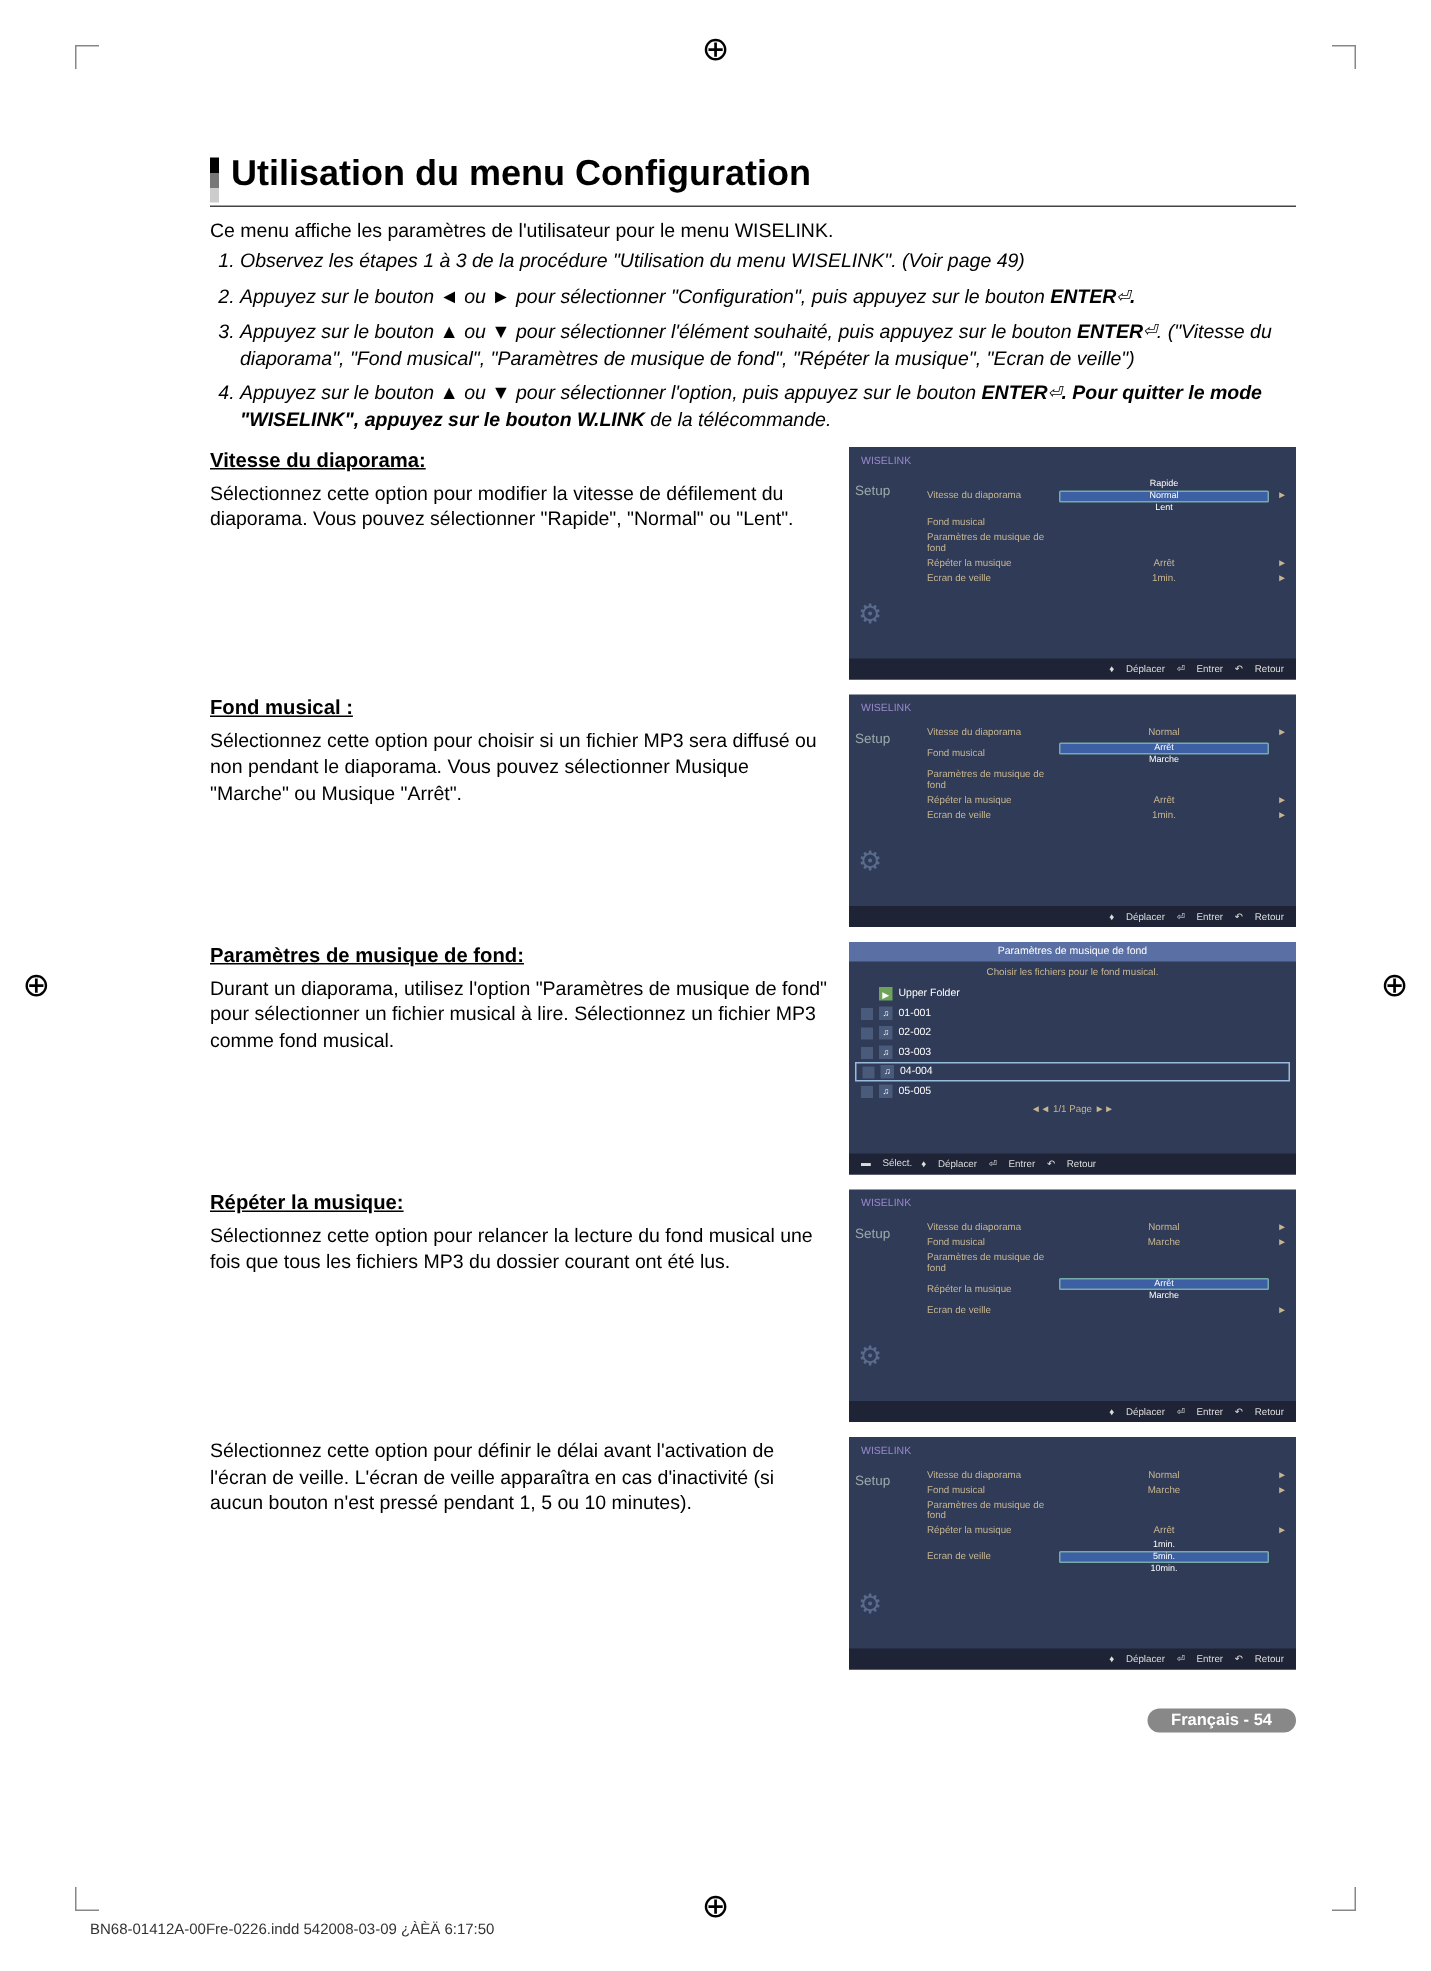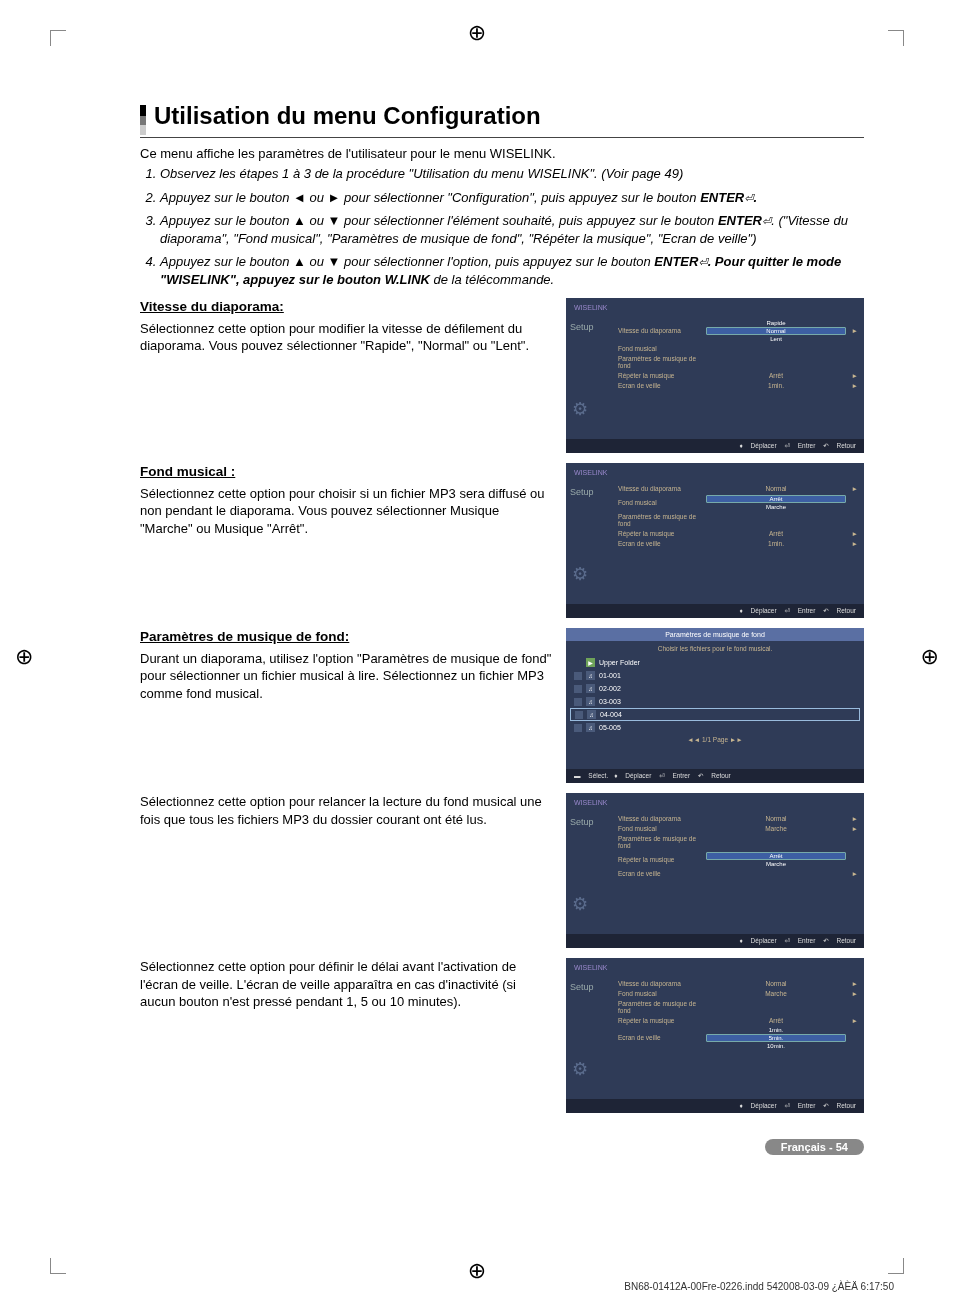--- a/index.html
+++ b/index.html
@@ -205,21 +205,21 @@
     border-radius:10px;
   }
   .doc-footer {
     position:absolute;
     bottom:22px;
     left:60px;
     right:60px;
     font-size:10px;
     color:#333;
     display:flex;
-    justify-content:flex-end;
+    justify-content:flex-start;
   }
 </style>
 </head>
 <body>
 
 <div class="page">
   <span class="reg top">⊕</span>
   <span class="reg bottom">⊕</span>
   <span class="reg left">⊕</span>
   <span class="reg right">⊕</span>
@@ -395,20 +395,21 @@
           <span style="float:left;margin-left:0">▬ <span>Sélect.</span></span>
           <span>♦ <span>Déplacer</span></span>
           <span>⏎ <span>Entrer</span></span>
           <span>↶ <span>Retour</span></span>
         </div>
       </div>
     </div>
 
     <div class="section">
       <div class="section-text">
+        <h3>Répéter la musique:</h3>
         <div>Sélectionnez cette option pour relancer la lecture du fond musical une fois que tous les fichiers MP3 du dossier courant ont été lus.</div>
       </div>
       <div class="tv short">
         <div class="tv-header">WISELINK</div>
         <div class="tv-side">
           <div>Setup</div>
           <div class="gear">⚙</div>
         </div>
         <div class="tv-main">
           <div class="tv-row">

